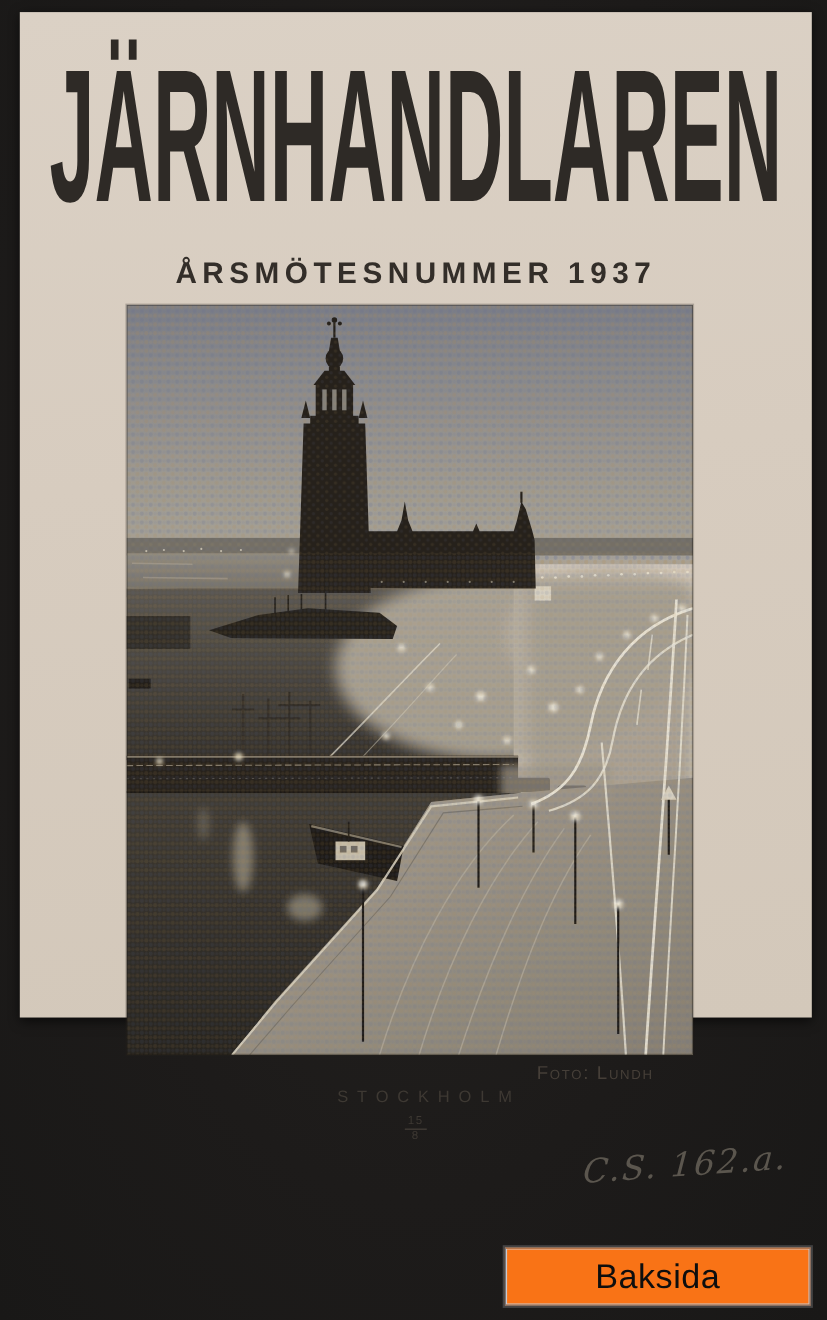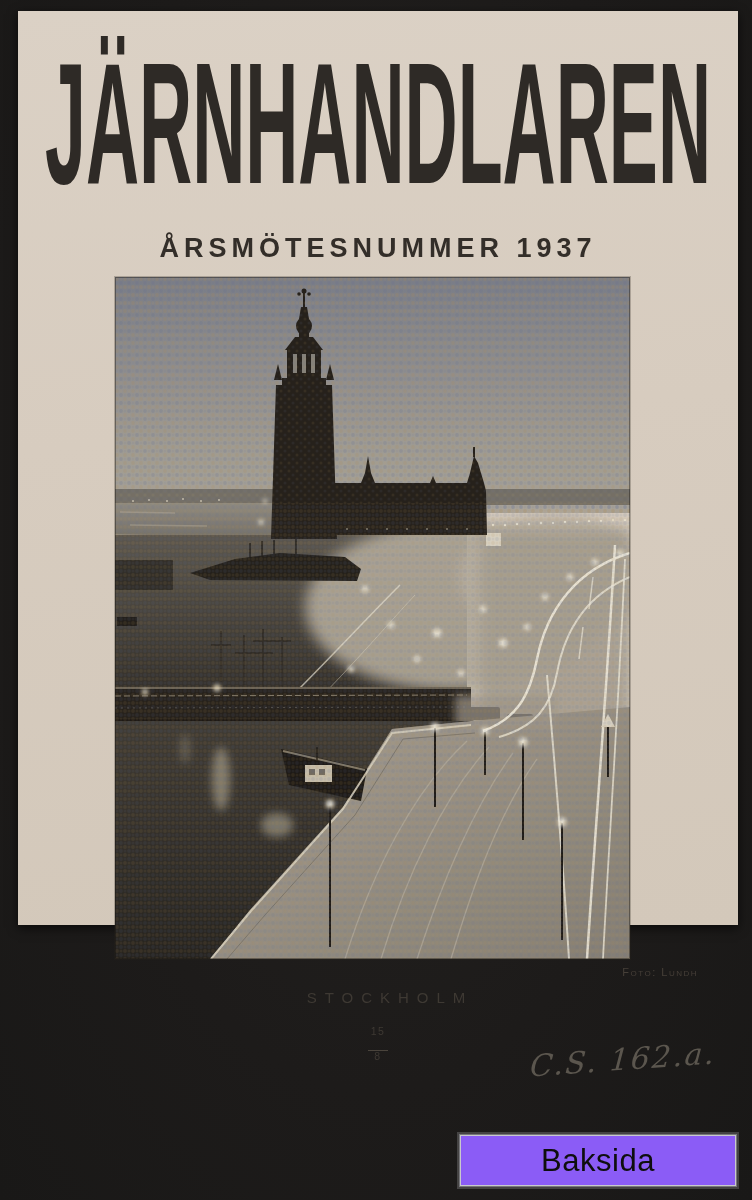--- a/index.html
+++ b/index.html
@@ -21,44 +21,44 @@
   .subtitle{
     position:absolute;left:0;top:202px;width:720px;text-align:center;
     font-size:27px;font-weight:bold;letter-spacing:5px;color:#332e29;margin-top:20px;
   }
   .photo-wrap{
     position:absolute;left:97px;top:266px;width:515px;height:682px;
     box-shadow:0 0 0 1px rgba(40,34,28,.25);
   }
   .photo-wrap svg{display:block;width:515px;height:682px;}
   .photo-credit{
-    position:absolute;left:470px;top:955px;width:210px;text-align:right;
-    font-size:11px;letter-spacing:1.5px;color:#463f38;
+    position:absolute;left:470px;top:955px;width:210px;text-align:left;
+    font-size:17px;letter-spacing:1.5px;color:#463f38;
     font-variant:small-caps;
   }
   .caption{
     position:absolute;left:0;top:978px;width:720px;text-align:center;
     padding-left:24px;box-sizing:border-box;
     font-size:15px;letter-spacing:8px;color:#3e3933;
   }
   .fraction{
     position:absolute;left:0;top:1003px;width:720px;text-align:center;
     font-size:10.5px;color:#3e3933;line-height:1.1;letter-spacing:1.5px;
   }
-  .fraction .num,.fraction .den{display:block;width:20px;margin:12px auto;text-align:center;}
+  .fraction .num,.fraction .den{display:block;width:20px;margin:0 auto;text-align:center;}
   .fraction .den{border-top:1px solid #4a443c;}
   .handwriting{
     position:absolute;left:512px;top:1030px;width:210px;
     font-family:"DejaVu Serif",serif;font-style:italic;font-size:30px;
     color:#5b564e;transform:rotate(-4deg) skewX(-8deg);
     letter-spacing:2px;white-space:nowrap;
   }
   .archive-label{
     position:absolute;left:459px;top:1134px;width:278px;height:53px;
-    background:#8b5cf6;border:1px solid #77777b;
+    background:#f97316;border:1px solid #77777b;
     box-shadow:0 0 0 2px rgba(190,190,196,.25), inset 0 0 0 1px #c9c9cd;
     display:flex;align-items:center;justify-content:center;box-sizing:border-box;
   }
   .archive-label span{
     font-family:"Liberation Sans",sans-serif;font-size:31px;color:#0e0e0e;letter-spacing:.5px;
   }
 </style>
 </head>
 <body>
 

